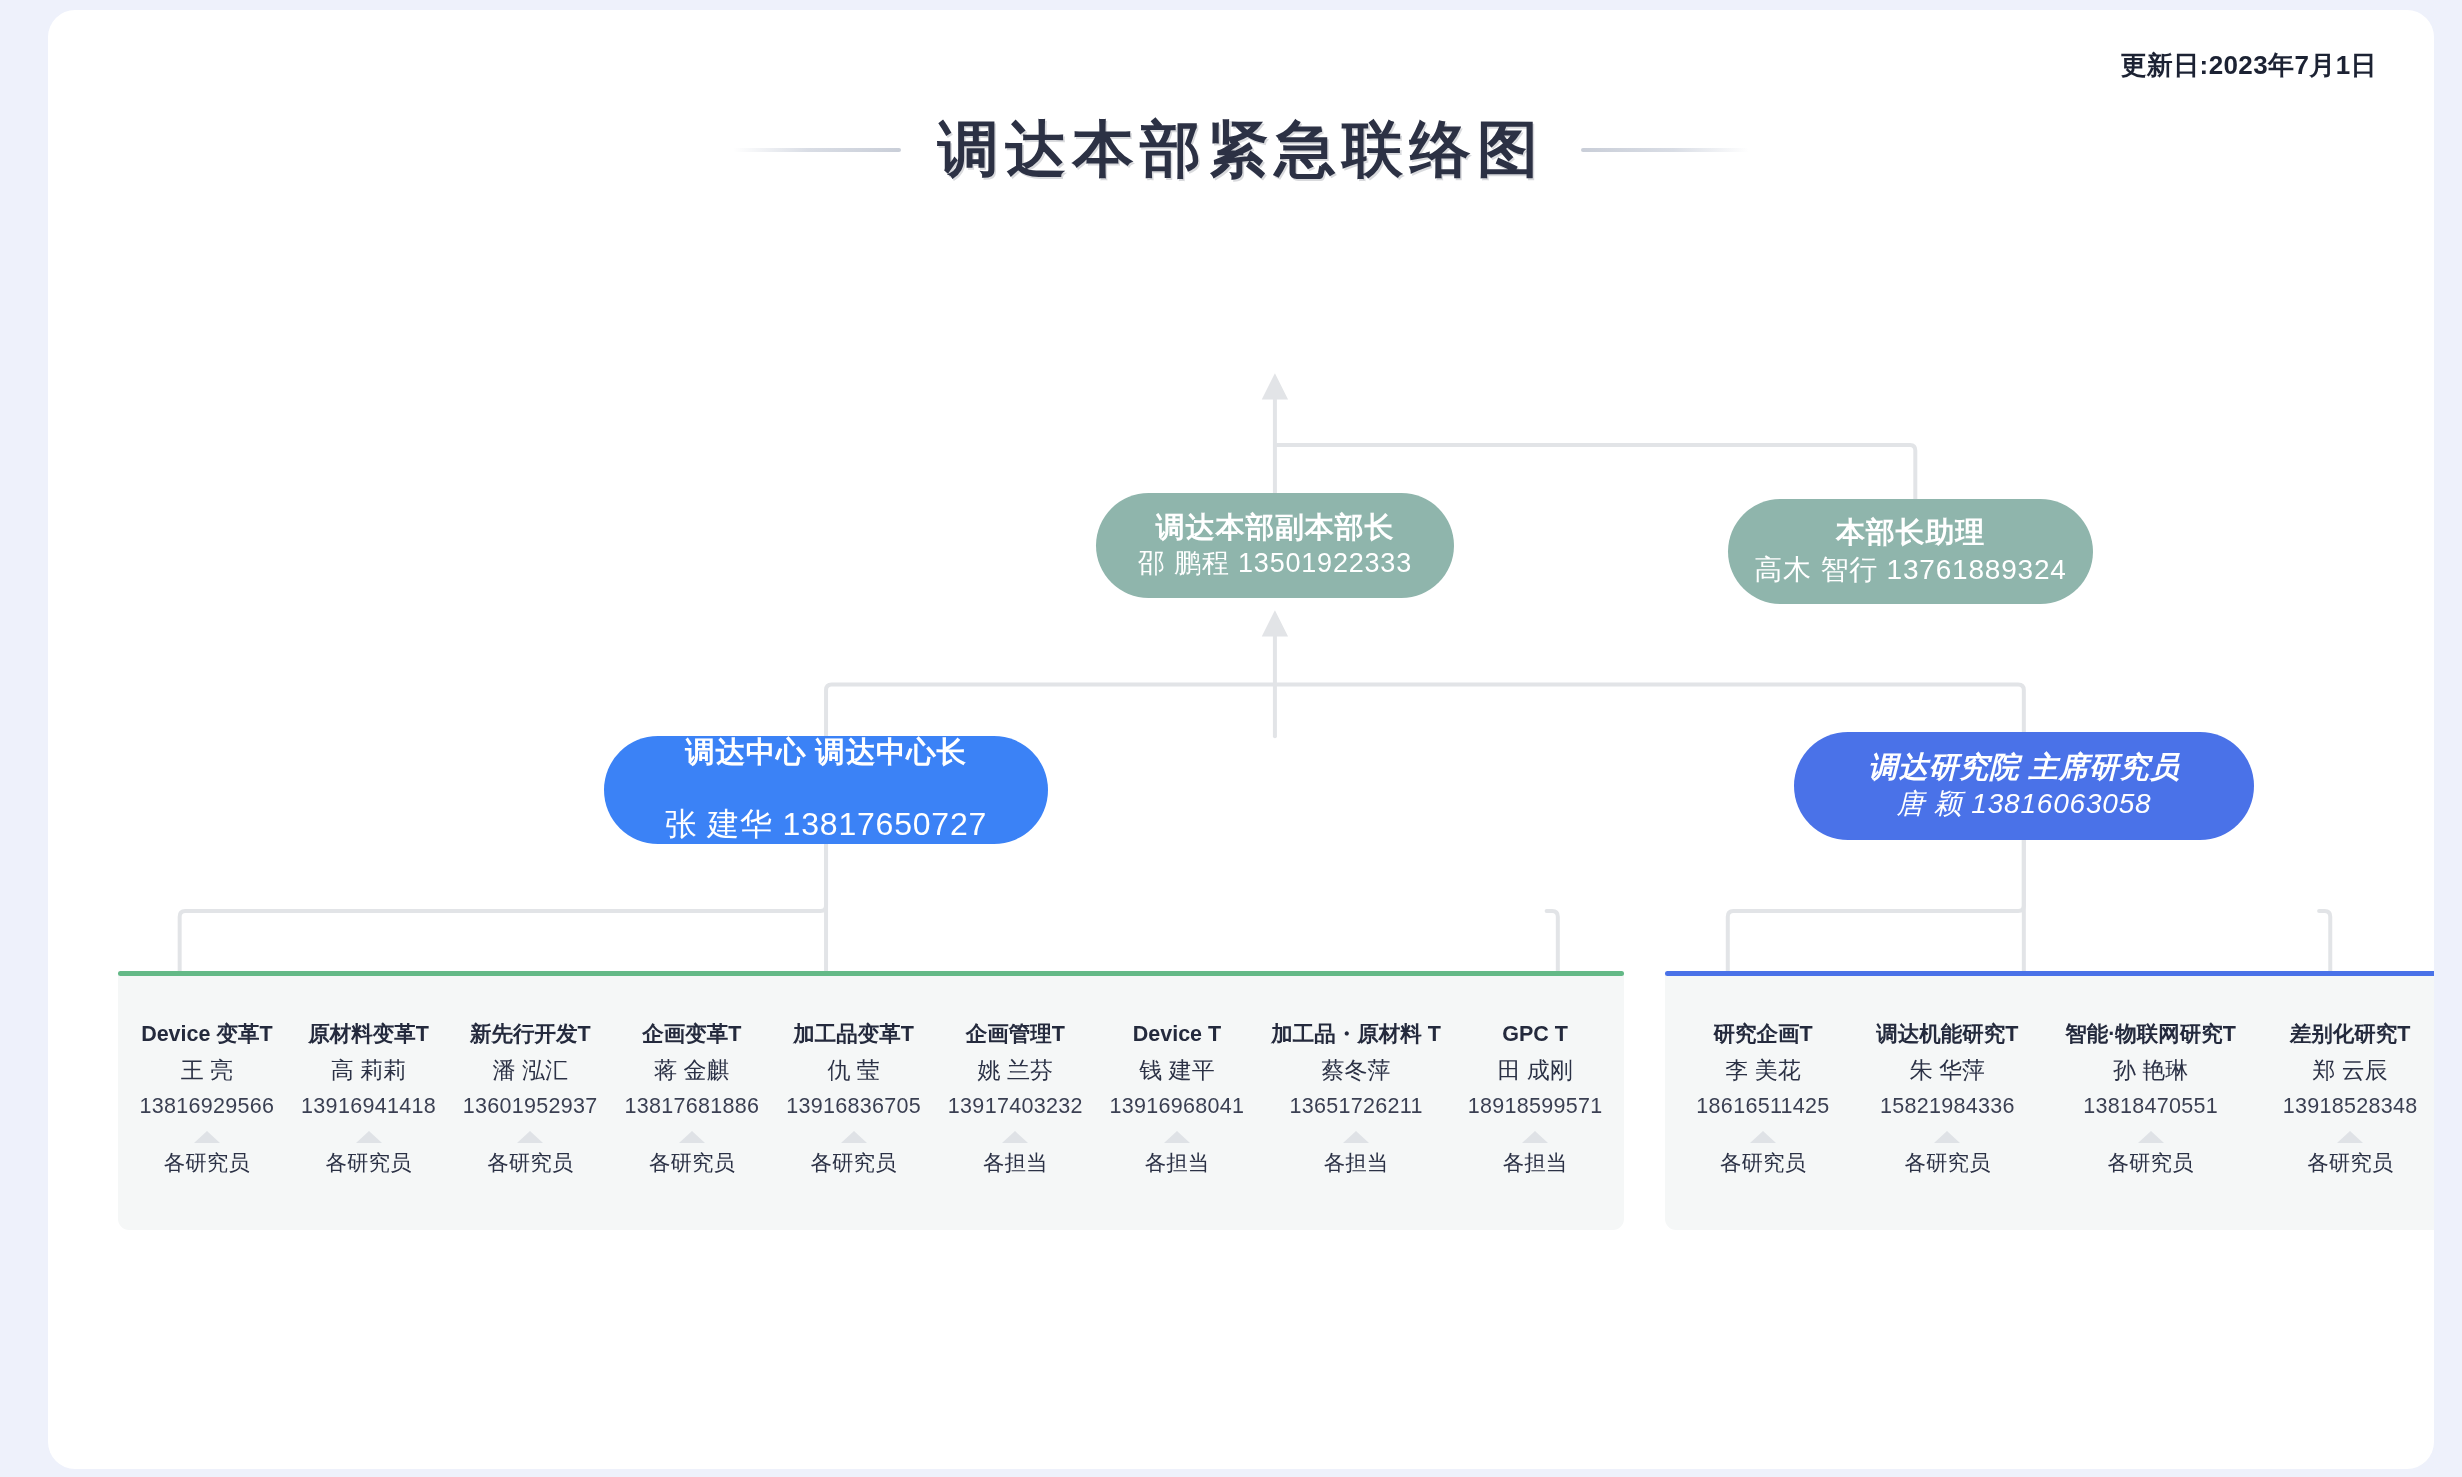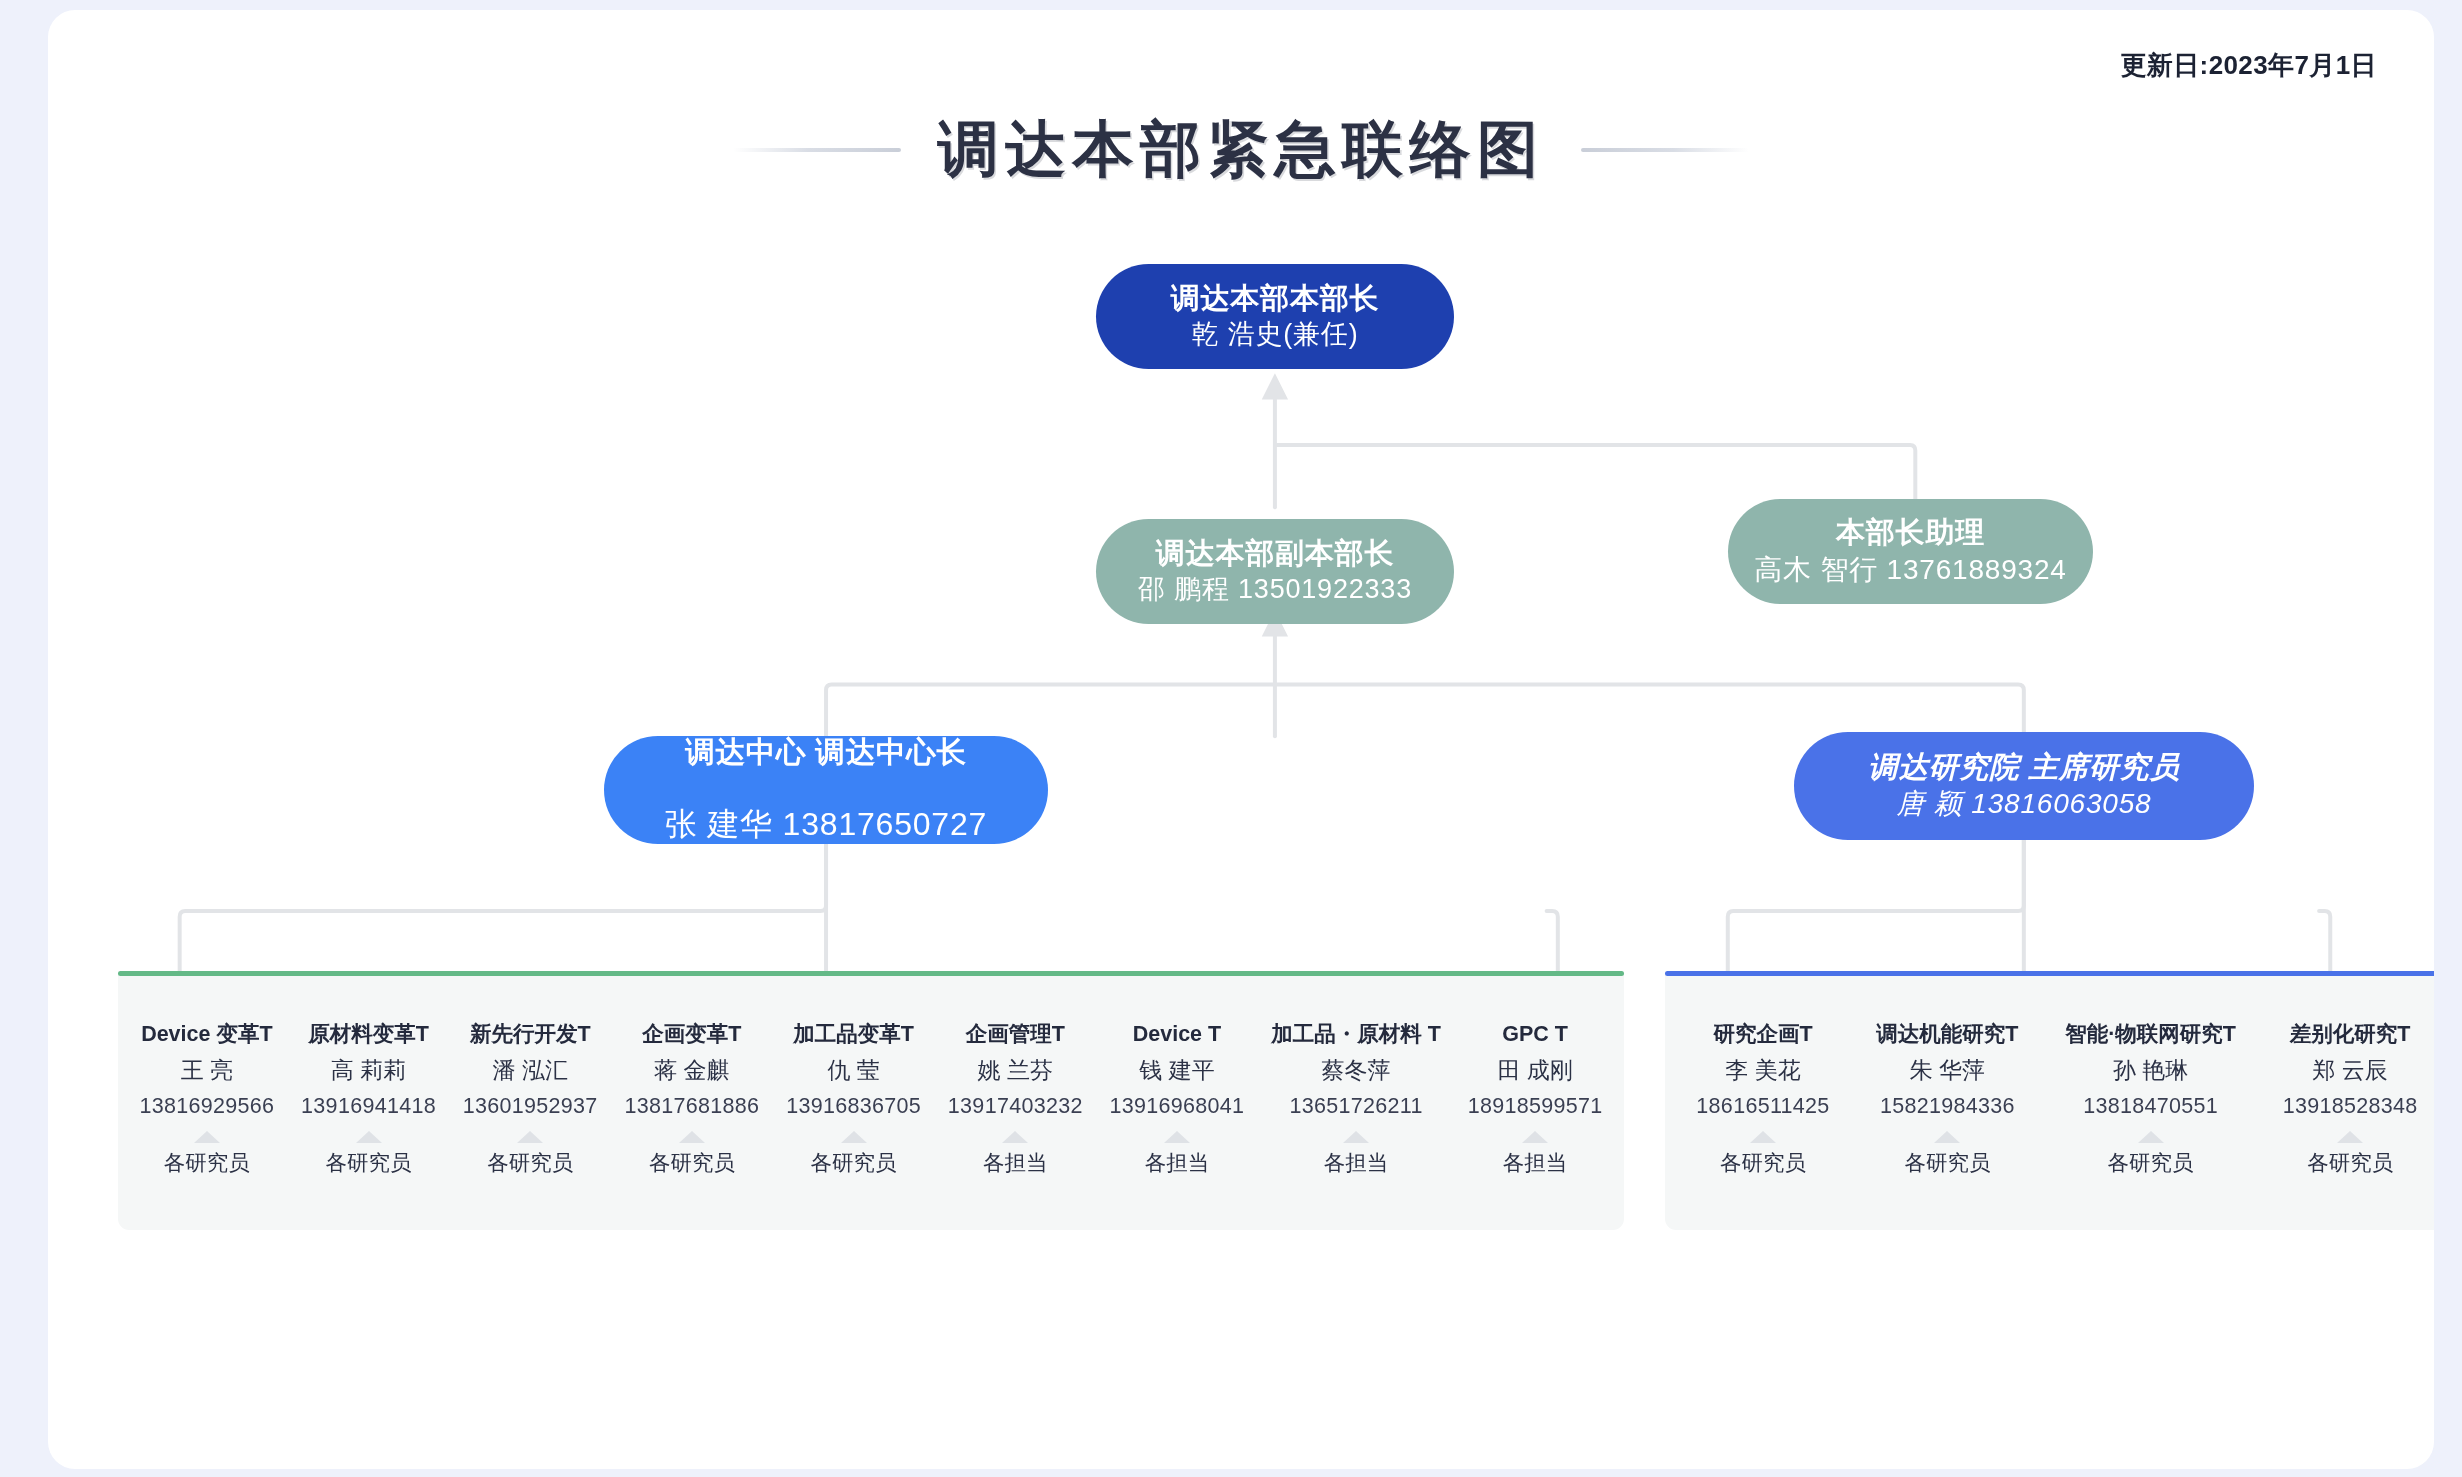--- a/index.html
+++ b/index.html
@@ -110,21 +110,21 @@
 
   #node-director {
     left: 1048px; top: 254px;
     width: 358px; height: 105px;
     background: #1e40af;
   }
   #node-director .node-title { font-size: 29px; }
   #node-director .node-person { font-size: 27px; }
 
   #node-deputy {
-    left: 1048px; top: 509px;
+    left: 1048px; top: 483px;
     width: 358px; height: 105px;
     background: #8fb5ac;
   }
   #node-deputy .node-title { font-size: 29px; }
   #node-deputy .node-person { font-size: 27px; }
 
   #node-assistant {
     left: 1680px; top: 489px;
     width: 365px; height: 105px;
     background: #8fb5ac;
@@ -260,24 +260,20 @@
 
         <path d="M2476 1040 L2476 1122 Q2476 1129 2469 1129 L2112 1129 Q2105 1129 2105 1136 L2105 1205"></path>
         <path d="M2476 1040 L2476 1205"></path>
         <path d="M2846 1129 L2853 1129 Q2860 1129 2860 1136 L2860 1205"></path>
       </g>
 
       <polygon points="1537.5,455 1521,488 1554,488" fill="#e2e4e7"></polygon>
       <polygon points="1537.5,752 1521,785 1554,785" fill="#e2e4e7"></polygon>
     </svg>
 
-    <div class="node" id="node-director">
-      <div class="node-title">调达本部本部长</div>
-      <div class="node-person">乾 浩史(兼任)</div>
-    </div>
 
     <div class="node" id="node-deputy">
       <div class="node-title">调达本部副本部长</div>
       <div class="node-person">邵 鹏程 13501922333</div>
     </div>
 
     <div class="node" id="node-assistant">
       <div class="node-title">本部长助理</div>
       <div class="node-person">高木 智行 13761889324</div>
     </div>

